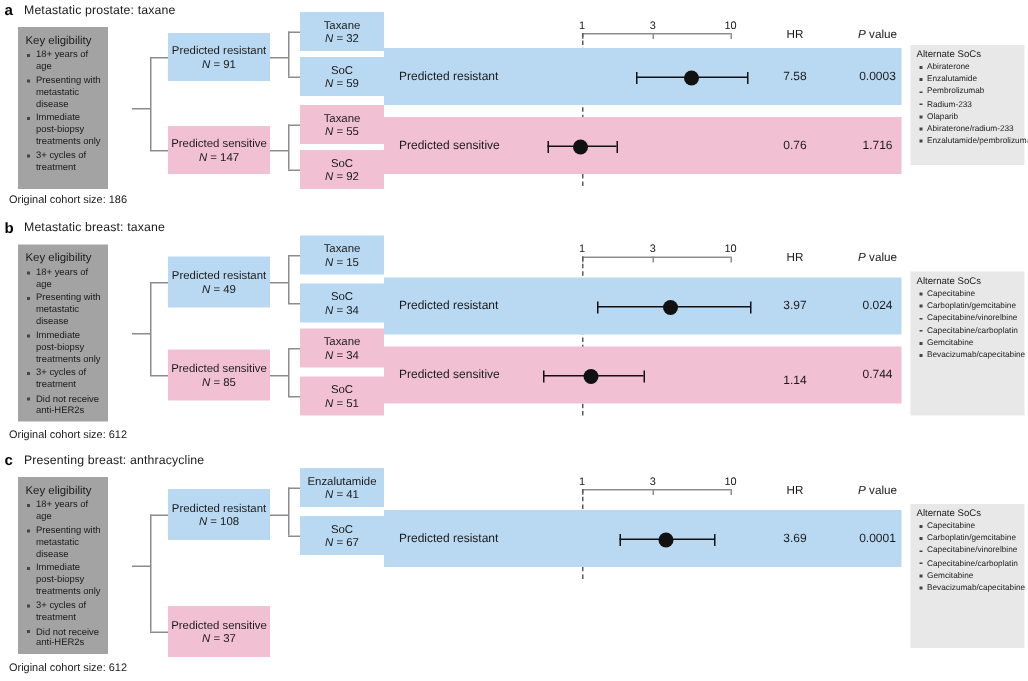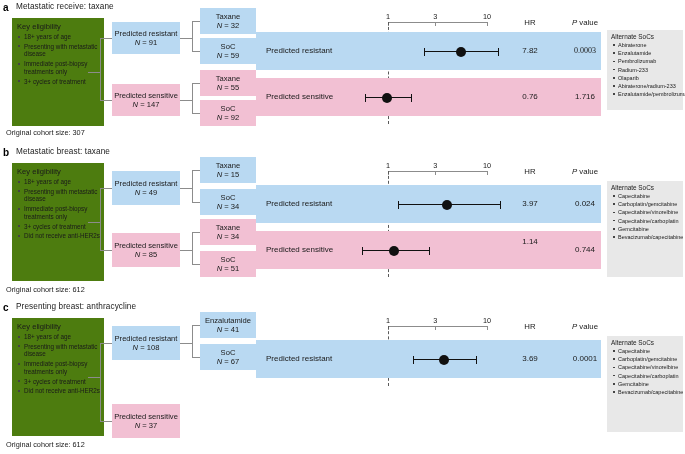--- a/index.html
+++ b/index.html
@@ -7,21 +7,21 @@
        font-family:"Liberation Sans","DejaVu Sans",sans-serif;color:#1a1a1a;}
   .panel{position:absolute;left:0;width:685px;}
   #panel-a{top:0;height:145px;}
   #panel-b{top:145px;height:155px;}
   #panel-c{top:300px;height:154px;}
 
   .plabel{position:absolute;left:3px;top:2px;font-size:10px;font-weight:bold;color:#000;}
   .ptitle{position:absolute;left:16px;top:2px;font-size:8.2px;color:#1a1a1a;letter-spacing:.1px;}
 
   
-  .elig{position:absolute;left:12px;width:92px;background:#4d7c0f;}
+  .elig{position:absolute;left:12px;width:60px;background:#a3a3a3;}
   .elig .eh{font-size:7.6px;padding:4px 5px 2px 5px;color:#1a1a1a;}
   .elig ul{margin:0;padding:0 4px 4px 12px;list-style:none;}
   .elig li{font-size:6.3px;line-height:7.6px;position:relative;margin-bottom:2.2px;color:#1a1a1a;}
   .elig li:before{content:"";position:absolute;left:-6px;top:2.6px;width:2px;height:2px;background:#444;}
   .cohort{position:absolute;left:6px;font-size:7.3px;color:#1a1a1a;}
 
   
   .node{position:absolute;box-sizing:border-box;display:flex;flex-direction:column;
         align-items:center;justify-content:center;font-size:7.6px;line-height:9.3px;color:#1a1a1a;text-align:center;}
   .node.blue{background:#b9d9f2;}
@@ -58,31 +58,31 @@
   .socs .sh{font-size:6.4px;padding:3px 4px 2px 4px;color:#1a1a1a;}
   .socs ul{margin:0;padding:0 3px 3px 11px;list-style:none;}
   .socs li{font-size:5.5px;line-height:6.6px;position:relative;margin-bottom:1.6px;color:#1a1a1a;}
   .socs li:before{content:"";position:absolute;left:-5px;top:2.2px;width:1.6px;height:1.6px;background:#444;}
 </style>
 </head>
 <body>
 
 <div id="panel-a" class="panel">
     <div class="plabel">a</div>
-    <div class="ptitle">Metastatic receive: taxane</div>
+    <div class="ptitle">Metastatic prostate: taxane</div>
     <div class="elig" style="top: 18px; height: 108px;">
       <div class="eh">Key eligibility</div>
       <ul>
         <li>18+ years of age</li>
         <li>Presenting with metastatic disease</li>
         <li>Immediate post-biopsy treatments only</li>
         <li>3+ cycles of treatment</li>
       </ul>
     </div>
-    <div class="cohort" style="top: 128px;">Original cohort size: 307</div>
+    <div class="cohort" style="top: 128px;">Original cohort size: 186</div>
     <div class="ln h" style="left: 88px; top: 72px; width: 12px;"></div>
     <div class="ln v" style="left: 100px; top: 38px; height: 62px;"></div>
     <div class="ln h" style="left: 100px; top: 38px; width: 12px;"></div>
     <div class="ln h" style="left: 100px; top: 100px; width: 12px;"></div>
     <div class="node blue" style="left: 112px; width: 68px; top: 22px; height: 32px;">
       <div>Predicted resistant</div>
       <div class="n"><i>N</i> = 91</div>
     </div>
     <div class="ln h" style="left: 180px; top: 38px; width: 12px;"></div>
     <div class="ln v" style="left: 192px; top: 21px; height: 30px;"></div>
@@ -121,22 +121,22 @@
     <div class="ticklab" style="left: 477px; top: 12px;">10</div>
     <div class="colhead" style="left: 505px; top: 18px;">HR</div>
     <div class="colhead" style="left: 560px; top: 18px;"><i>P</i> value</div>
     <div class="nullline" style="left: 388px; top: 22px; height: 102px;"></div>
     <div class="band blue" style="top: 32px; height: 38px;"></div>
     <div class="bandlabel" style="top: 46px;">Predicted resistant</div>
     <div class="ci" style="left: 423.811px; top: 51px; width: 74.4693px;"></div>
     <div class="cap" style="left: 423.811px; top: 47.5px; height: 8px;"></div>
     <div class="cap" style="left: 498.28px; top: 47.5px; height: 8px;"></div>
     <div class="dot" style="left: 456.061px; top: 46.5px; width: 10px; height: 10px;"></div>
-    <div class="cell" style="left: 505px; top: 46px;">7.82</div>
-    <div class="cell" style="left: 560px; top: 46px; font-family: Liberation Serif, serif;">0.0003</div>
+    <div class="cell" style="left: 505px; top: 46px;">7.58</div>
+    <div class="cell" style="left: 560px; top: 46px;">0.0003</div>
     <div class="star" style="left: 620px; top: 45px;">*</div>
     <div class="band pink" style="top: 78px; height: 38px;"></div>
     <div class="bandlabel" style="top: 92px;">Predicted sensitive</div>
     <div class="ci" style="left: 364.579px; top: 97px; width: 46.7379px;"></div>
     <div class="cap" style="left: 364.579px; top: 93.5px; height: 8px;"></div>
     <div class="cap" style="left: 411.317px; top: 93.5px; height: 8px;"></div>
     <div class="dot" style="left: 382.131px; top: 92.5px; width: 10px; height: 10px;"></div>
     <div class="cell" style="left: 505px; top: 92px;">0.76</div>
     <div class="cell" style="left: 560px; top: 92px;">1.716</div>
     <div class="socs" style="top: 30px; min-height: 80px;">
@@ -220,21 +220,21 @@
     <div class="dot" style="left: 442.28px; top: 54.5px; width: 10px; height: 10px;"></div>
     <div class="cell" style="left: 505px; top: 54px;">3.97</div>
     <div class="cell" style="left: 560px; top: 54px;">0.024</div>
     <div class="star" style="left: 620px; top: 53px;">*</div>
     <div class="band pink" style="top: 86px; height: 38px;"></div>
     <div class="bandlabel" style="top: 100px;">Predicted sensitive</div>
     <div class="ci" style="left: 362.296px; top: 105px; width: 66.7865px;"></div>
     <div class="cap" style="left: 362.296px; top: 101.5px; height: 8px;"></div>
     <div class="cap" style="left: 429.082px; top: 101.5px; height: 8px;"></div>
     <div class="dot" style="left: 388.634px; top: 100.5px; width: 10px; height: 10px;"></div>
-    <div class="cell" style="left: 505px; top: 92px;">1.14</div>
+    <div class="cell" style="left: 505px; top: 104px;">1.14</div>
     <div class="cell" style="left: 560px; top: 100px;">0.744</div>
     <div class="socs" style="top: 36px; min-height: 96px;">
       <div class="sh">Alternate SoCs</div>
       <ul>
         <li>Capecitabine</li>
         <li>Carboplatin/gemcitabine</li>
         <li>Capecitabine/vinorelbine</li>
         <li>Capecitabine/carboplatin</li>
         <li>Gemcitabine</li>
         <li>Bevacizumab/capecitabine</li>

